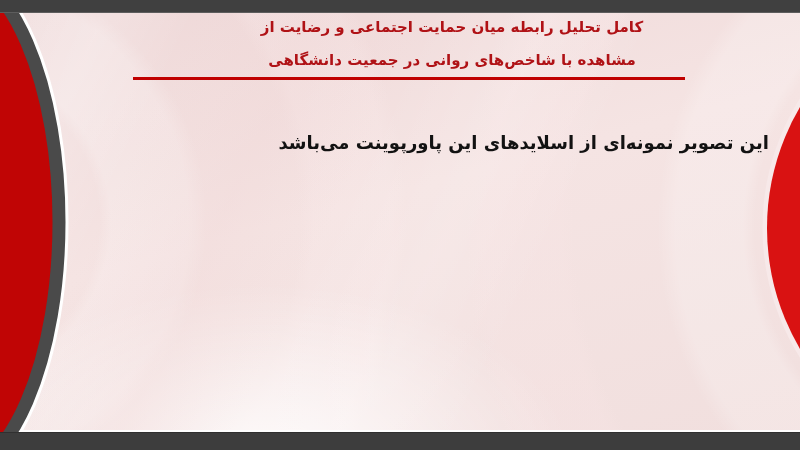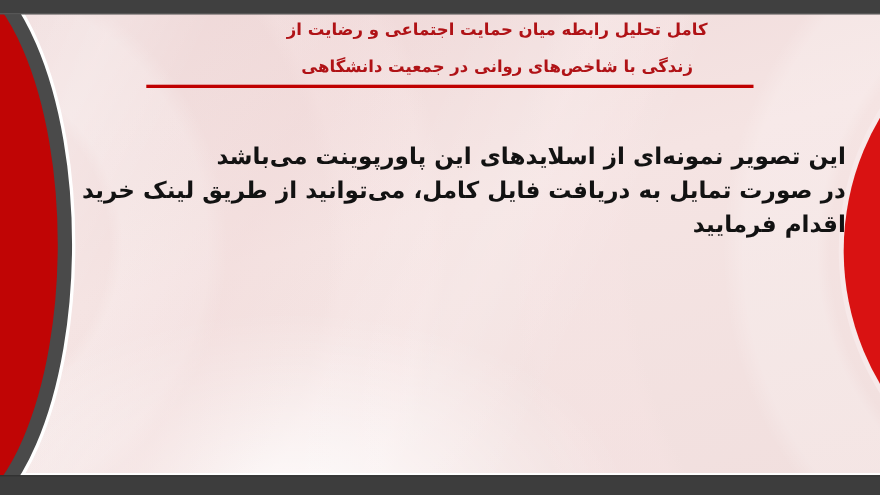--- a/index.html
+++ b/index.html
@@ -29,21 +29,21 @@
     z-index:6;text-align:center;direction:rtl;
     color:#b01216;font-size:15px;font-weight:bold;line-height:33px;
   }
   .title-underline{
     position:absolute;left:133px;top:77px;width:552px;height:3px;
     background:#c00000;z-index:6;
   }
   .body-block{
     position:absolute;right:31px;left:60px;top:127px;
     z-index:6;text-align:right;direction:rtl;
-    color:#121212;font-size:21px;font-weight:bold;line-height:31px;
+    color:#121212;font-size:18px;font-weight:bold;line-height:31px;
   }
 </style>
 </head>
 <body>
 
 <div class="slide">
 
   <div class="white-line"></div>
 
   <svg class="decor-svg" width="800" height="450" viewBox="0 0 800 450">
@@ -53,22 +53,21 @@
 
     <circle cx="1005" cy="228" r="240" fill="none" stroke-width="5" stroke="#f7e9e9"></circle>
     <circle cx="1005" cy="228" r="238" fill="#d91212"></circle>
   </svg>
 
   <div class="top-bar"></div>
   <div class="bottom-bar"></div>
 
   <div class="title-block">
     <div>کامل تحلیل رابطه میان حمایت اجتماعی و رضایت از</div>
-    <div>زندگی با شاخص‌های روانی در جمعیت دانشگاهی</div>
+    <div>مشاهده با شاخص‌های روانی در جمعیت دانشگاهی</div>
   </div>
   <div class="title-underline"></div>
 
   <div class="body-block">
     <div>این تصویر نمونه‌ای از اسلایدهای این پاورپوینت می‌باشد</div>
-    <div>در صورت تمایل به دریافت فایل کامل، می‌توانید از طریق لینک خرید اقدام فرمایید</div>
   </div>
 
 </div>
 
 </body></html>

